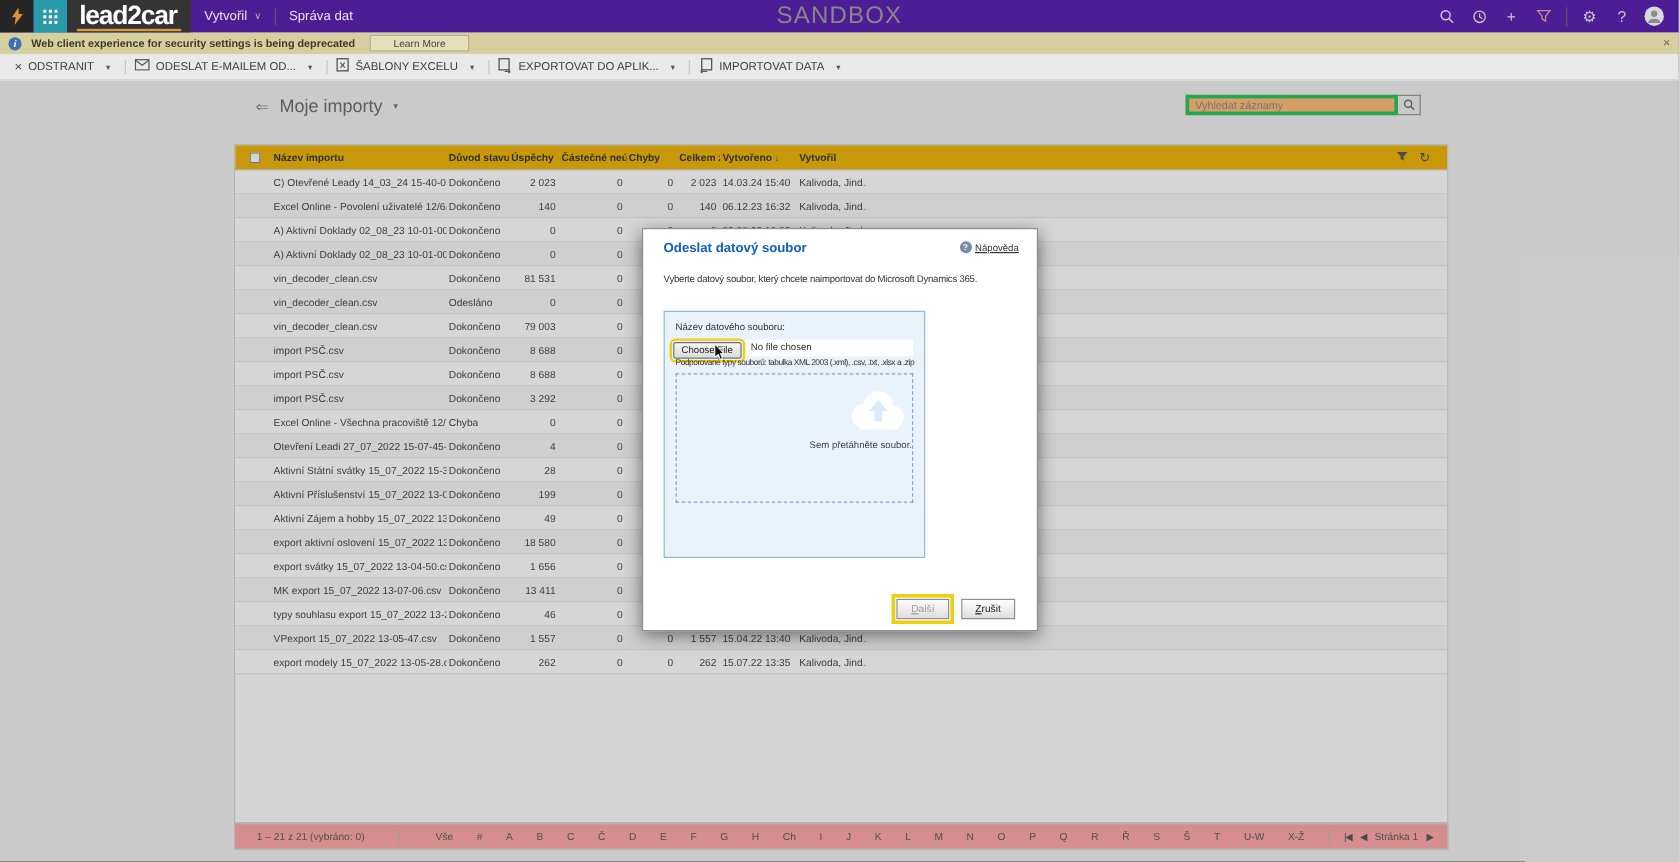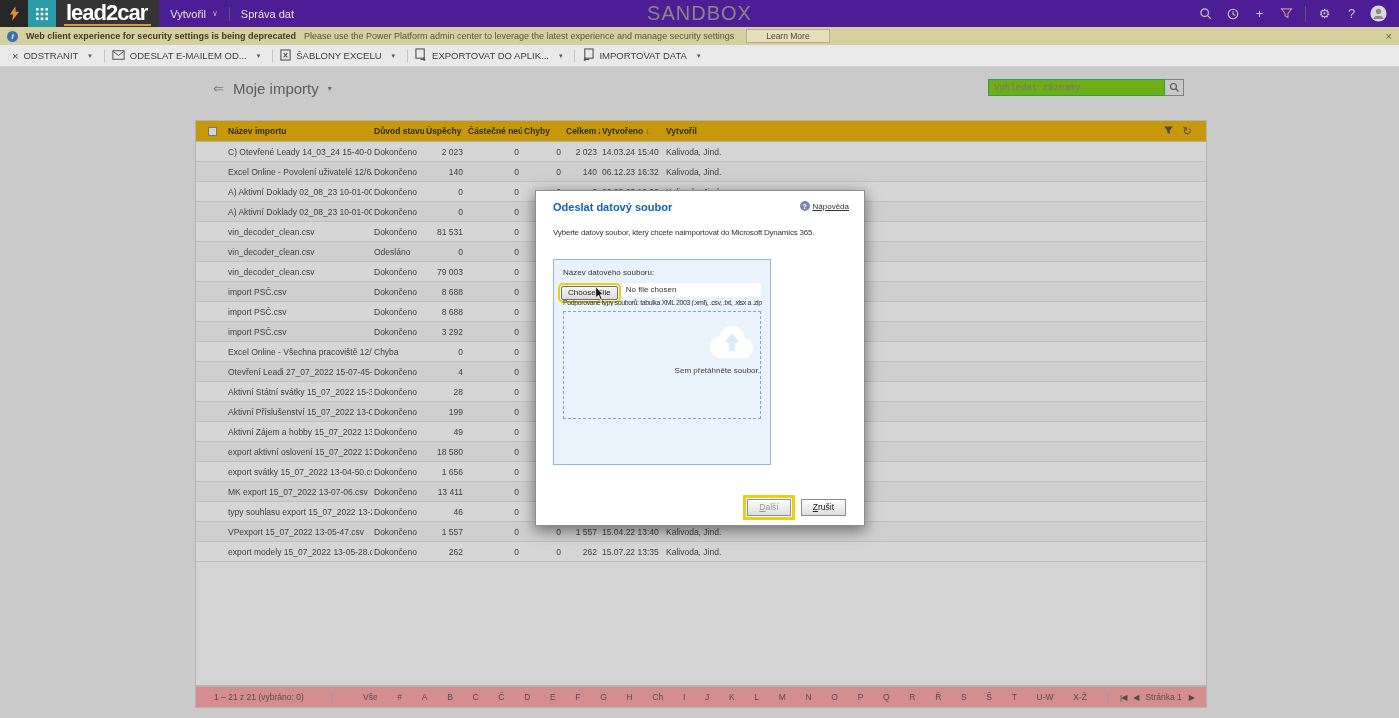--- a/index.html
+++ b/index.html
@@ -39,21 +39,21 @@
 
   
   .content { position:absolute; top:67px; left:0; right:0; bottom:0; background:#efefef; }
   .dim { position:absolute; inset:0; background:rgba(25,25,25,0.17); z-index:10; }
 
   .view-title { position:absolute; left:213px; top:13px; display:flex; align-items:center; gap:9px; color:#6b6b6b; font-size:15px; }
   .back-glyph { font-size:13px; color:#909090; }
   .title-caret { font-size:8px; color:#808080; }
 
   .searchbox { position:absolute; left:988px; top:12px; width:196px; height:17px; display:flex; }
-  .searchbox input { flex:1; border:1px solid #22c55e; background:#84cc16; font-size:9px; padding:0 5px; color:#555; font-family:Liberation Mono, monospace; }
+  .searchbox input { flex:1; border:3px solid #22c55e; background:#fdba74; font-size:9px; padding:0 5px; color:#555; font-family:Liberation Sans, sans-serif; }
   .searchbox input::placeholder { color:#8a8a8a; }
   .search-btn { width:19px; border:1px solid #979797; border-left:none; background:#ececec; display:flex; align-items:center; justify-content:center; }
 
   
   .grid { position:absolute; left:195px; top:53px; width:1012px; height:566px; background:#fbfbfb; border:1px solid #d4d4d4; overflow:hidden; }
   .ghead, .trow { display:grid; grid-template-columns:30px 146px 52px 42px 56px 42px 36px 64px 58px 1fr; align-items:center; }
   .ghead { height:21px; background:#eab308; border-bottom:1px solid #cfcfcf; font-size:8.5px; font-weight:bold; color:#333; }
   .hcell, .tcell { white-space:nowrap; overflow:hidden; padding-left:2px; }
   .trow { height:20px; font-size:8.5px; color:#474747; border-bottom:1px solid #e3e3e3; background:#fdfdfd; }
   .trow:nth-child(even) { background:#f5f5f5; }
@@ -158,21 +158,20 @@
             <circle cx="10" cy="7.6" r="3.1" fill="#8c8c8c"></circle>
             <path d="M3.8 16.6 a6.3 4.9 0 0 1 12.4 0 z" fill="#8c8c8c"></path>
           </svg>
       </span>
     </div>
   </header>
 
   <div class="notifbar">
     <span class="info-dot">i</span>
     <span class="notif-bold">Web client experience for security settings is being deprecated</span>
-    <span class="notif-text">Please use the Power Platform admin center to leverage the latest experience and manage security settings</span>
     <button class="learn-btn">Learn More</button>
     <span class="notif-close">×</span>
   </div>
 
   <div class="toolbar">
     <div class="tool-item">
       <span class="x-glyph">×</span>
       <span>ODSTRANIT</span>
       <span class="tool-caret">▾</span>
     </div>

